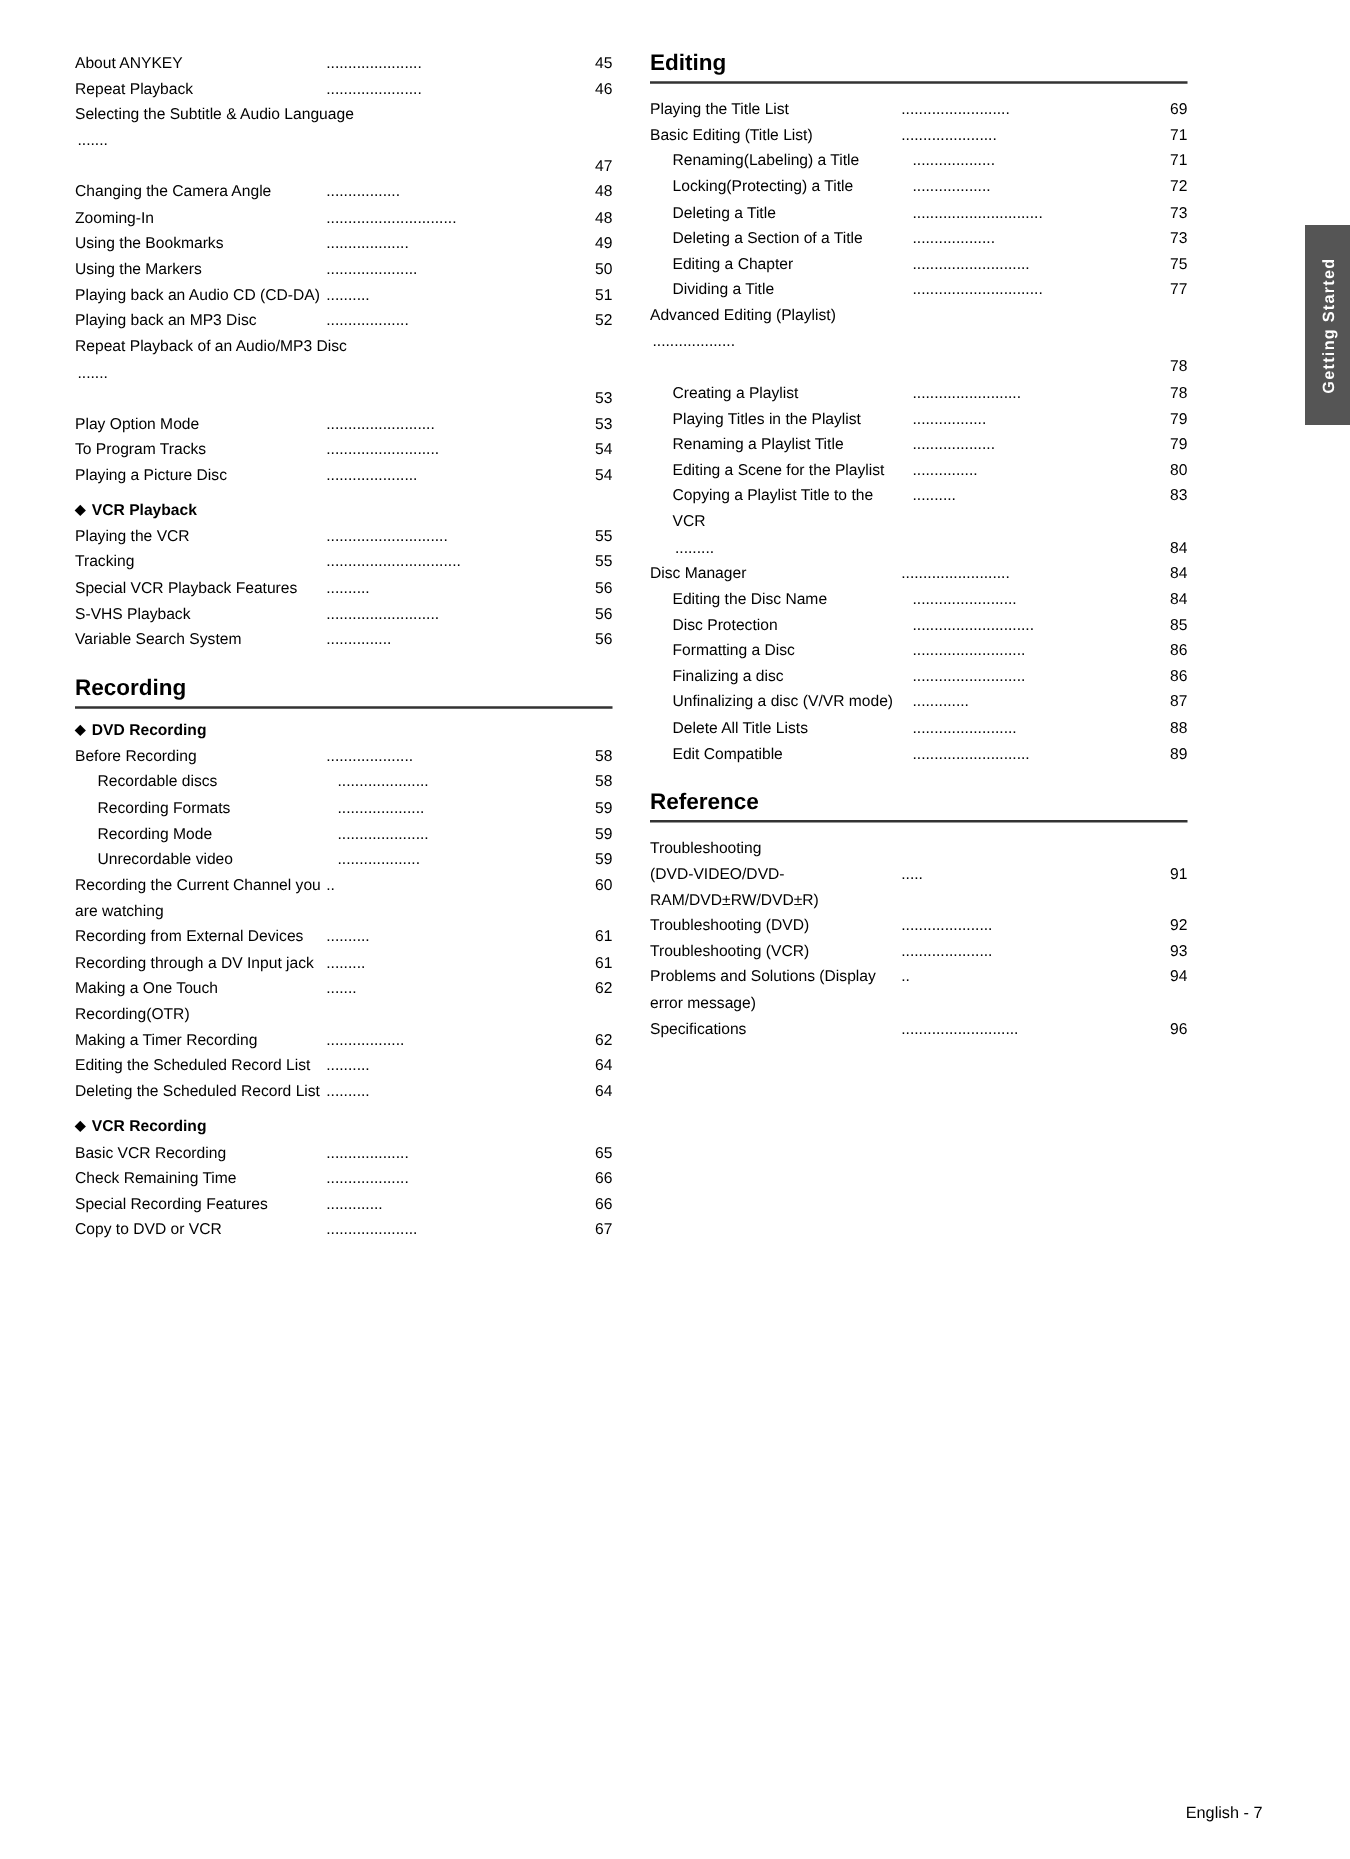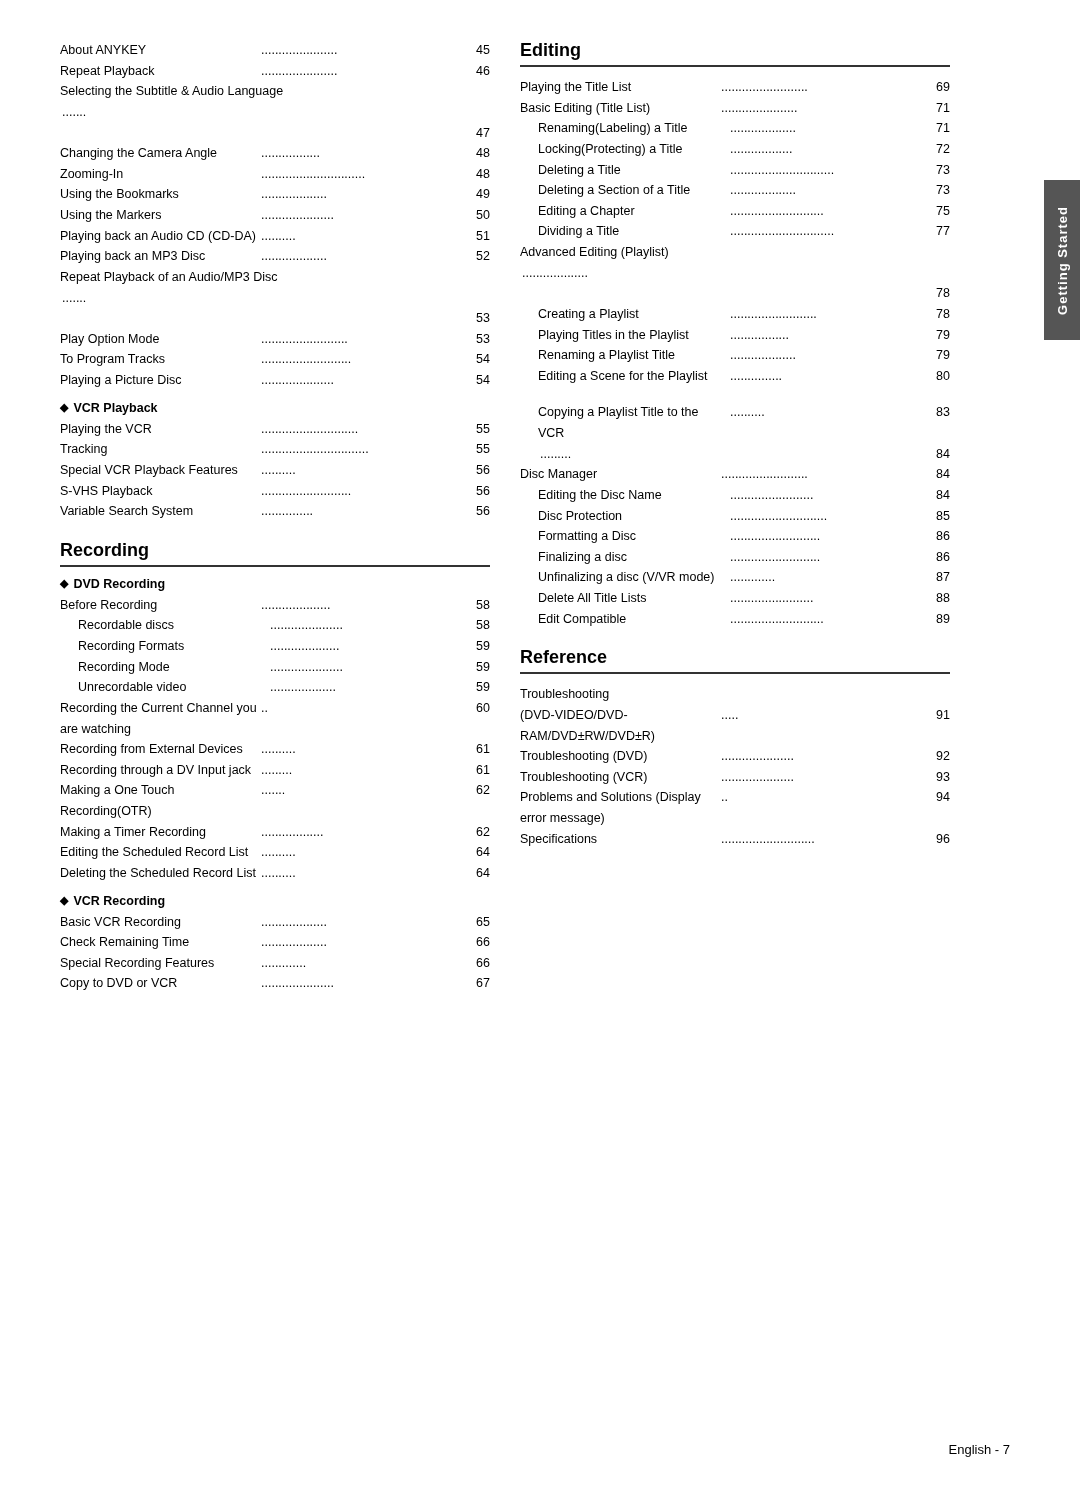--- a/index.html
+++ b/index.html
@@ -376,21 +376,21 @@
           <div class="toc-entry" style="padding-left: 18px;">
         <span class="entry-text">Renaming a Playlist Title</span>
         <span class="dots" style="color:#000;">...................</span>
         <span class="page-num">79</span>
       </div>
           <div class="toc-entry" style="padding-left: 18px;">
         <span class="entry-text">Editing a Scene for the Playlist</span>
         <span class="dots" style="color:#000;">...............</span>
         <span class="page-num">80</span>
       </div>
-          <div class="toc-entry" style="padding-left: 18px; margin-top: 16px;">
+          <div class="toc-entry" style="padding-left: 18px;">
         <span class="entry-text">Copying a Playlist Title to the VCR</span>
         <span class="dots" style="color:#000;">..........</span>
         <span class="page-num">83</span>
       </div>
           <div class="toc-entry" style="padding-left: 18px;">
         <span class="dots" style="color:#000;">.........</span>
         <span class="page-num">84</span>
       </div>
           <div class="toc-entry" style="padding-left: 0px; gap: 31px;">
         <span class="entry-text">Disc Manager</span>

